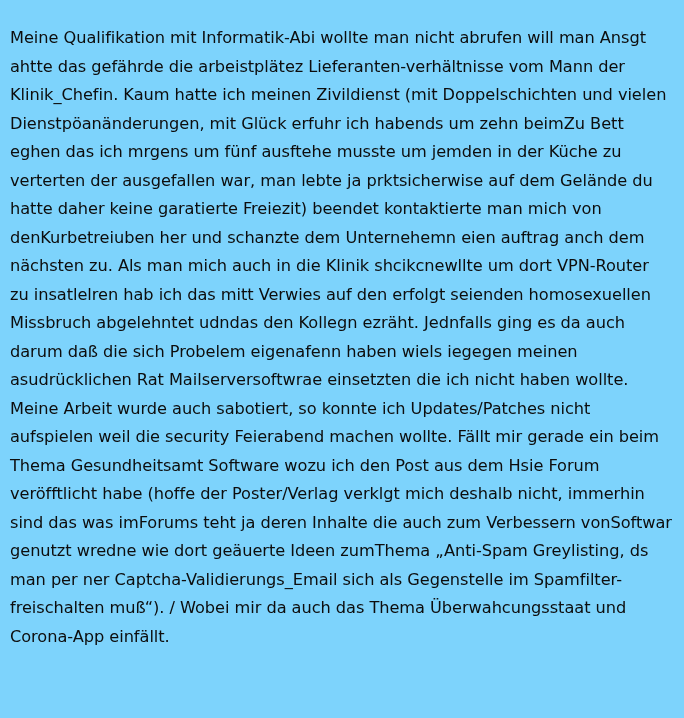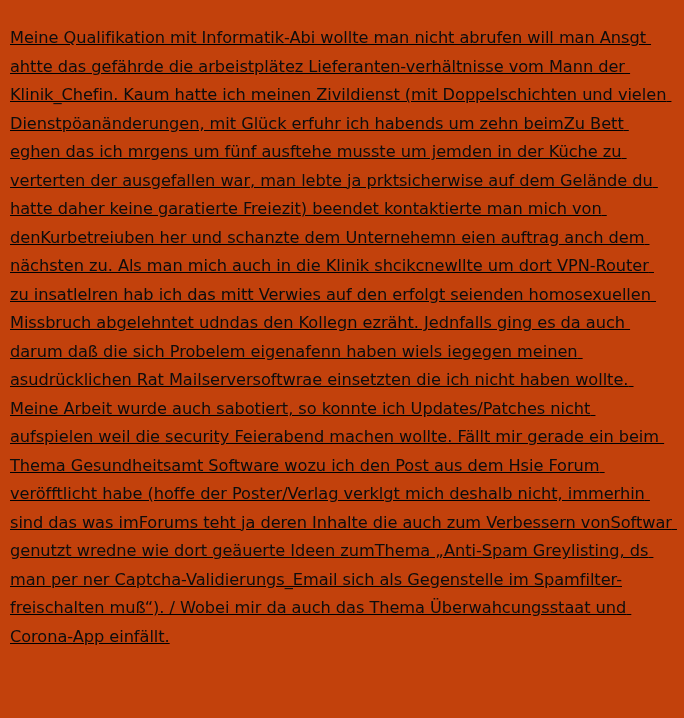--- a/index.html
+++ b/index.html
@@ -11,22 +11,21 @@
     width: 684px;
     height: 718px;
     overflow: hidden;
     font-family: "DejaVu Sans", sans-serif;
   }
   .page {
     box-sizing: border-box;
     width: 684px;
     height: 718px;
     padding: 8px 12px 0 10px;
-    background: #c2410c;
-    text-decoration: underline;
+    background: #7dd3fc;
   }
   .body-text {
     font-family: "DejaVu Sans", sans-serif;
     font-size: 16.2px;
     line-height: 28.5px;
     color: #0d0d0d;
     text-align: left;
     white-space: pre-wrap;
     word-wrap: break-word;
     letter-spacing: -0.05px;

